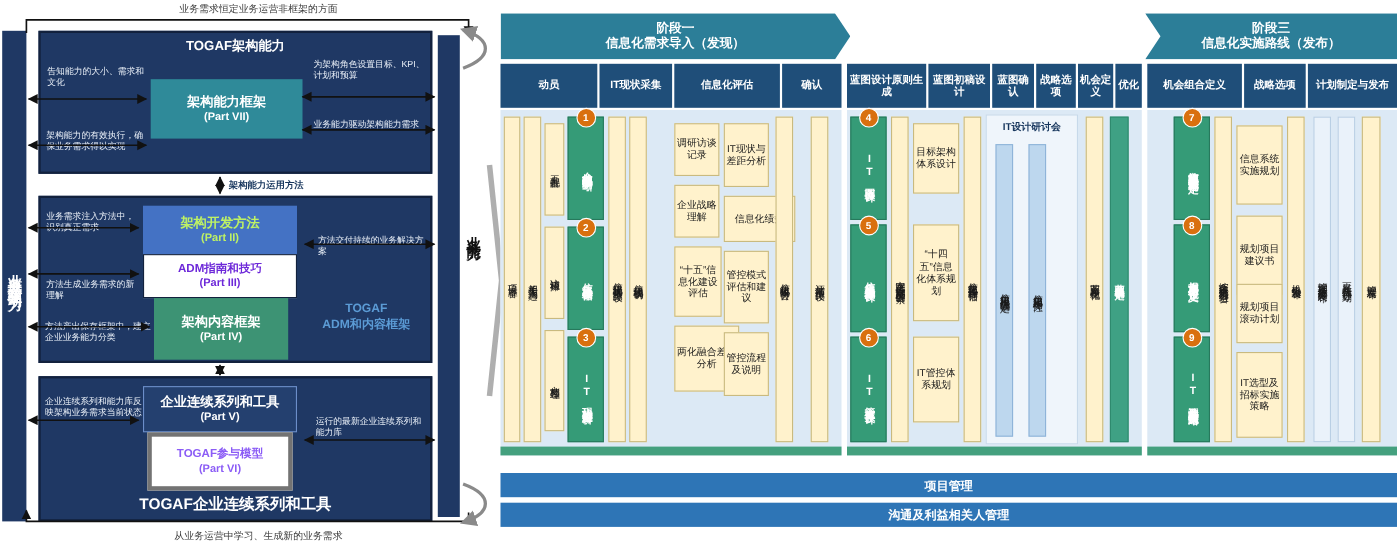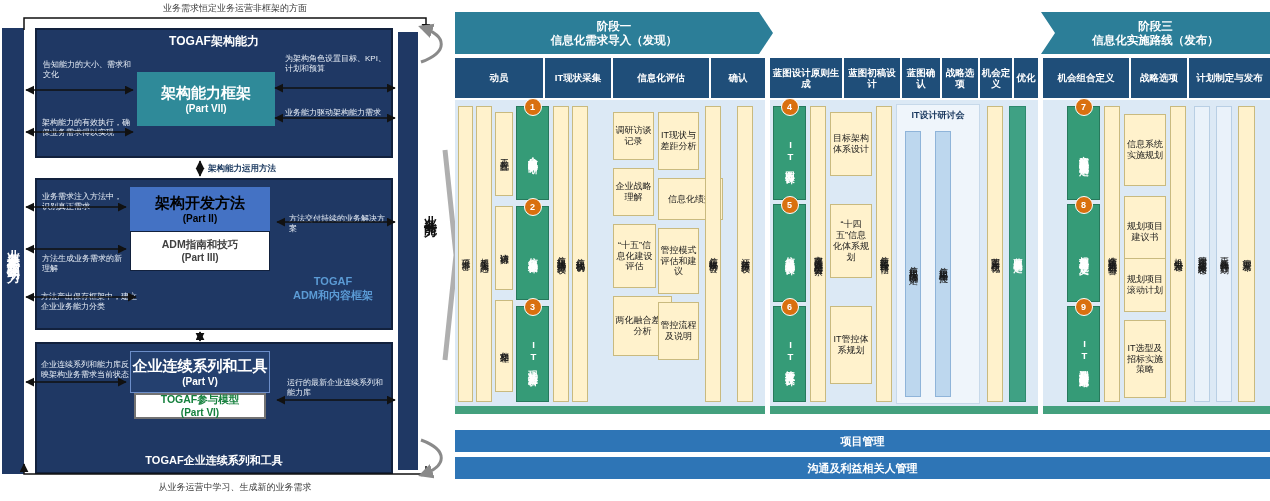--- a/index.html
+++ b/index.html
@@ -12,21 +12,21 @@
   .vbar{position:absolute;background:#1F3864;color:#fff;writing-mode:vertical-rl;text-orientation:upright;
         display:flex;align-items:center;justify-content:center;font-weight:bold;font-size:13px;letter-spacing:3px}
   .navybar{position:absolute;background:#1F3864}
   .vlabel{position:absolute;writing-mode:vertical-rl;text-orientation:upright;color:#111;
           font-weight:bold;font-size:13px;letter-spacing:3px}
   .navybox{position:absolute;background:#1F3864;border:2px solid #12213D;box-sizing:border-box}
   .boxtitle{position:absolute;left:0;right:0;text-align:center;color:#fff;font-weight:bold;font-size:12px}
   .wnote{position:absolute;color:#EAF0F8;font-size:8px;line-height:1.25}
   .cbox{position:absolute;display:flex;flex-direction:column;align-items:center;justify-content:center;
         text-align:center;font-weight:bold;box-sizing:border-box;line-height:1.3}
-  .cbox .l1{font-size:15px}.cbox .l2{font-size:10px}
+  .cbox .l1{font-size:12px}.cbox .l2{font-size:10px}
   .sidelabel{position:absolute;color:#5B9BD5;font-weight:bold;font-size:11px;text-align:center;line-height:1.3}
   .linklabel{position:absolute;font-size:8.5px;color:#17365D;font-weight:bold}
   .arrsvg{position:absolute;left:0;top:0;pointer-events:none}
 
   
   .rp{position:absolute;left:455px;top:0;width:815px;height:501px}
   .phead{position:absolute;top:12px;height:42px;background:#2C7E98;color:#fff;display:flex;flex-direction:column;
          align-items:center;justify-content:center;font-weight:bold;line-height:1.25;font-size:11.5px}
   .phead.a1{clip-path:polygon(0 0,calc(100% - 14px) 0,100% 50%,calc(100% - 14px) 100%,0 100%)}
   .phead.a2{clip-path:polygon(0 0,calc(100% - 14px) 0,100% 50%,calc(100% - 14px) 100%,0 100%,14px 50%)}
@@ -80,46 +80,50 @@
       <div class="wnote" style="right:4px;top:78px;width:102px">业务能力驱动架构能力需求</div>
     </div>
 
     <div class="linklabel" style="left:208px;top:163px">架构能力运用方法</div>
 
     <div class="navybox" style="left:35px;top:178px;width:358px;height:152px">
       <div class="wnote" style="left:5px;top:12px;width:85px">业务需求注入方法中，识别真正需求</div>
       <div class="wnote" style="right:6px;top:34px;width:96px">方法交付持续的业务解决方案</div>
       <div class="wnote" style="left:5px;top:74px;width:85px">方法生成业务需求的新理解</div>
       <div class="wnote" style="left:4px;top:112px;width:96px">方法产出保存框架中，建立企业业务能力分类</div>
-      <div class="cbox" style="left:93px;top:7px;width:140px;height:44px;background:#4472C4;color:#000000">
+      <div class="cbox" style="left:93px;top:7px;width:140px;height:44px;background:#4472C4;color:#bef264">
         <span class="l1">架构开发方法</span>
         <span class="l2">(Part II)</span>
       </div>
-      <div class="cbox" style="left:93px;top:51px;width:140px;height:40px;background:#fff;color:#404040;border:1px solid #12213D">
+      <div class="cbox" style="left:93px;top:51px;width:140px;height:40px;background:#fff;color:#6d28d9;border:1px solid #12213D">
         <span class="l1" style="font-size:10.5px">ADM指南和技巧</span>
         <span class="l2">(Part III)</span>
+      </div>
+      <div class="cbox" style="left:103px;top:91px;width:122px;height:56px;background:#3D9374;color:#fff">
+        <span class="l1">架构内容框架</span>
+        <span class="l2">(Part IV)</span>
       </div>
       <div class="sidelabel" style="right:8px;top:94px;width:100px">
         <div>TOGAF</div>
         <div>ADM和内容框架</div>
       </div>
     </div>
 
     <div class="navybox" style="left:35px;top:342px;width:358px;height:132px">
       <div class="wnote" style="left:4px;top:16px;width:88px">企业连续系列和能力库反映架构业务需求当前状态</div>
       <div class="wnote" style="right:6px;top:34px;width:98px">运行的最新企业连续系列和能力库</div>
       <div class="cbox" style="left:93px;top:7px;width:140px;height:42px;background:#24406F;color:#fff;border:1.5px solid #6C8EC9">
         <span class="l1">企业连续系列和工具</span>
         <span class="l2">(Part V)</span>
       </div>
-      <div class="cbox" style="left:97px;top:49px;width:132px;height:26px;background:#fff;color:#15803d;border:2px solid #737373">
+      <div class="cbox" style="left:97px;top:49px;width:132px;height:53px;background:#fff;color:#8b5cf6;border:4px solid #737373">
         <span class="l1" style="font-size:10.5px">TOGAF参与模型</span>
         <span class="l2">(Part VI)</span>
       </div>
-      <div class="boxtitle" style="bottom:4px;font-size:11px">TOGAF企业连续系列和工具</div>
+      <div class="boxtitle" style="bottom:4px;font-size:14px">TOGAF企业连续系列和工具</div>
     </div>
 
     <div class="navybar" style="left:398px;top:32px;width:20px;height:438px"></div>
     <div class="vlabel" style="left:421px;top:205px">业务能力</div>
 
     <div class="smallnote" style="left:100px;top:482px;width:270px">从业务运营中学习、生成新的业务需求</div>
 
     <svg class="arrsvg" width="455" height="501" viewBox="0 0 455 501">
       <defs>
         <marker id="ab" markerWidth="7" markerHeight="7" refX="5.5" refY="3" orient="auto-start-reverse">
@@ -228,21 +232,21 @@
       <div class="numc">5</div>
     </div>
     <div class="taskwrap" style="left:318px;top:306px;width:33px;height:96px">
       <div class="gtask">IT管控体系设计</div>
       <div class="numc">6</div>
     </div>
 
     <div class="vstrip" style="left:355px;top:106px;width:16px;height:296px">定义蓝图设计原则及关键因素</div>
 
     <div class="ybox" style="left:375px;top:112px;width:42px;height:64px">目标架构体系设计</div>
-    <div class="ybox" style="left:375px;top:204px;width:42px;height:74px">“十四五”信息化体系规划</div>
+    <div class="ybox" style="left:375px;top:204px;width:42px;height:88px">“十四五”信息化体系规划</div>
     <div class="ybox" style="left:375px;top:306px;width:42px;height:78px">IT管控体系规划</div>
 
     <div class="vstrip" style="left:421px;top:106px;width:16px;height:296px">信息化蓝图设计与评估</div>
 
     <div class="wsp" style="left:441px;top:104px;width:84px;height:300px">
       <div class="wlab">IT设计研讨会</div>
       <div class="vstrip blue" style="left:8px;top:26px;width:16px;height:266px">信息化应用优先级确定</div>
       <div class="vstrip blue" style="left:38px;top:26px;width:16px;height:266px">信息化应用相关性</div>
     </div>
 

